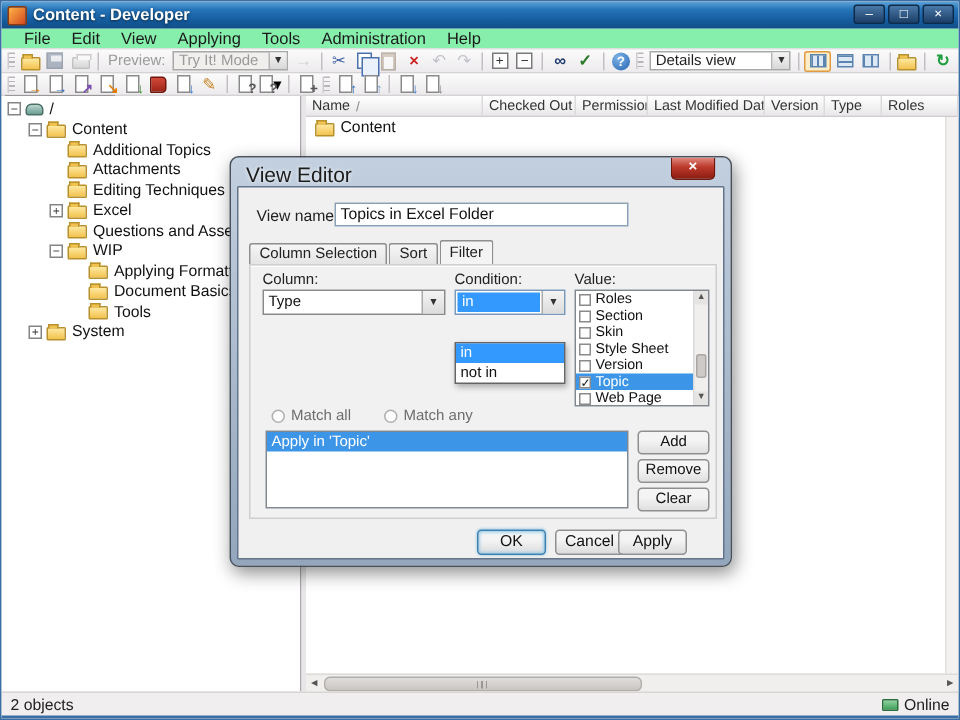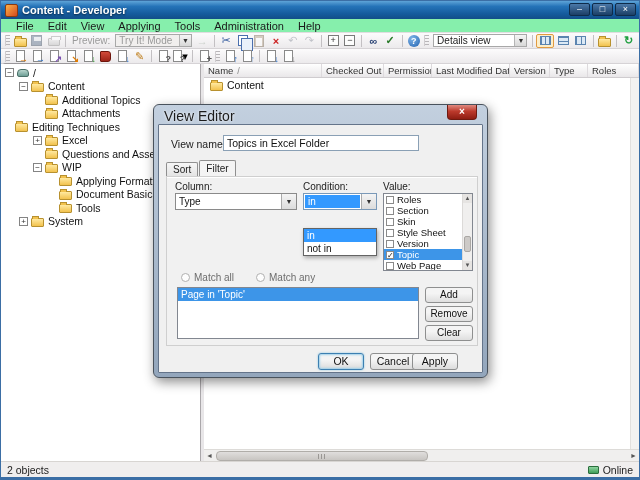--- a/index.html
+++ b/index.html
@@ -325,21 +325,21 @@
           <div class="tree-row" style="padding-left: 30px;">
             <span class="exp-none"></span>
             <div class="tree-ico-folder"></div>
             <span>Additional Topics</span>
           </div>
           <div class="tree-row" style="padding-left: 30px;">
             <span class="exp-none"></span>
             <div class="tree-ico-folder"></div>
             <span>Attachments</span>
           </div>
-          <div class="tree-row" style="">
+          <div class="tree-row" style="padding-left: 30px;">
             <span class="exp-none"></span>
             <div class="tree-ico-folder"></div>
             <span>Editing Techniques</span>
           </div>
           <div class="tree-row" style="padding-left: 30px;">
             <span class="expander">+</span>
             <div class="tree-ico-folder"></div>
             <span>Excel</span>
           </div>
           <div class="tree-row" style="padding-left: 30px;">
@@ -407,20 +407,21 @@
   </div>
   <div id="bottom-border"></div>
 
   <div id="dialog">
     <span id="dlg-title">View Editor</span>
     <div id="dlg-close">×</div>
     <div id="dlg-body">
       <span id="vn-label">View name:</span>
       <div id="vn-input">Topics in Excel Folder</div>
       <div id="dlg-tabs">
+          <div class="dlg-tab">Column Selection</div>
           <div class="dlg-tab">Sort</div>
           <div class="dlg-tab active">Filter</div>
         </div>
       <div id="tab-page">
         <span class="fld-label" style="left:8px;top:4px;">Column:</span>
         <div class="combo" style="left:8px;top:16px;width:122px;border-color:#8a8a8a;">
           <span class="cval">Type</span>
           <span class="carrow">▼</span>
         </div>
         <span class="fld-label" style="left:136px;top:4px;">Condition:</span>
@@ -471,21 +472,21 @@
           </div>
         </div>
         <div class="radio-row">
           <span class="radio"></span>
           <span>Match all</span>
           <span style="width:14px;"></span>
           <span class="radio"></span>
           <span>Match any</span>
         </div>
         <div id="filter-list">
-            <div class="flt-row sel">Page in 'Topic'</div>
+            <div class="flt-row sel">Apply in 'Topic'</div>
           </div>
         <div class="sbtn" id="btn-add">Add</div>
         <div class="sbtn" id="btn-remove">Remove</div>
         <div class="sbtn" id="btn-clear">Clear</div>
       </div>
       <div class="bbtn" id="btn-ok">OK</div>
       <div class="bbtn" id="btn-cancel">Cancel</div>
       <div class="bbtn" id="btn-apply">Apply</div>
     </div>
   </div>

